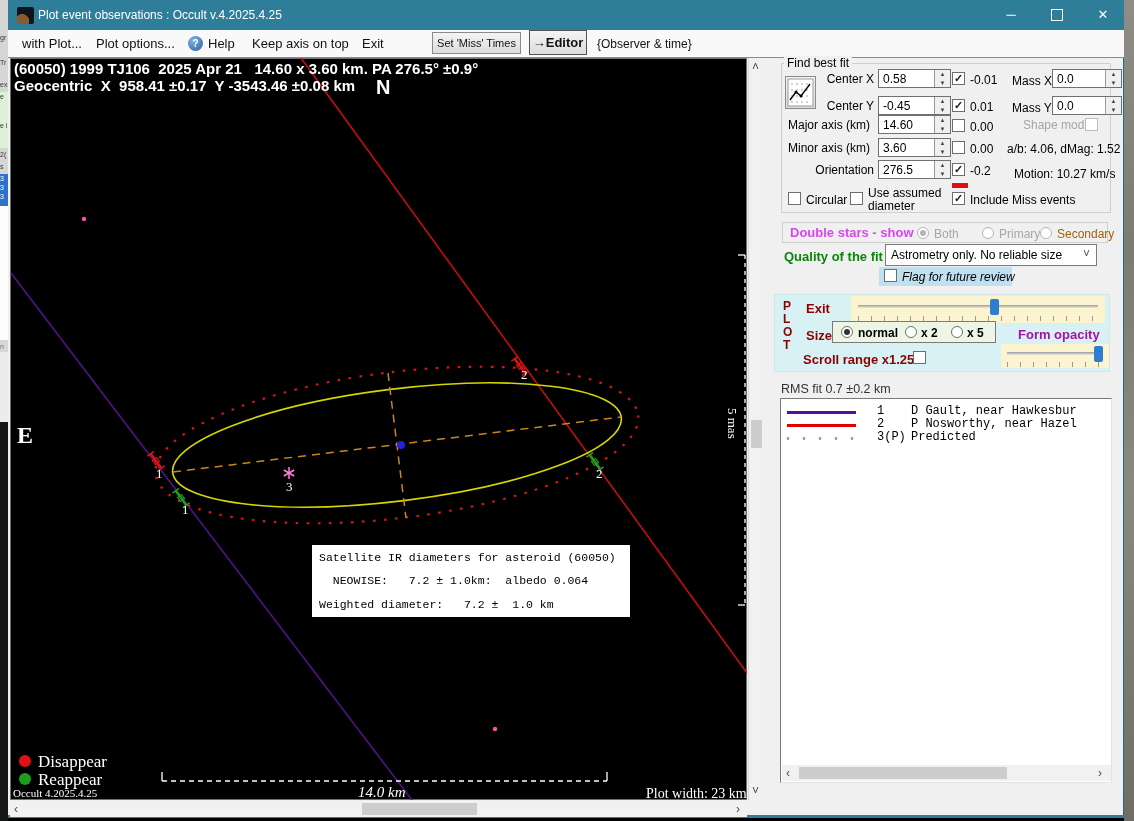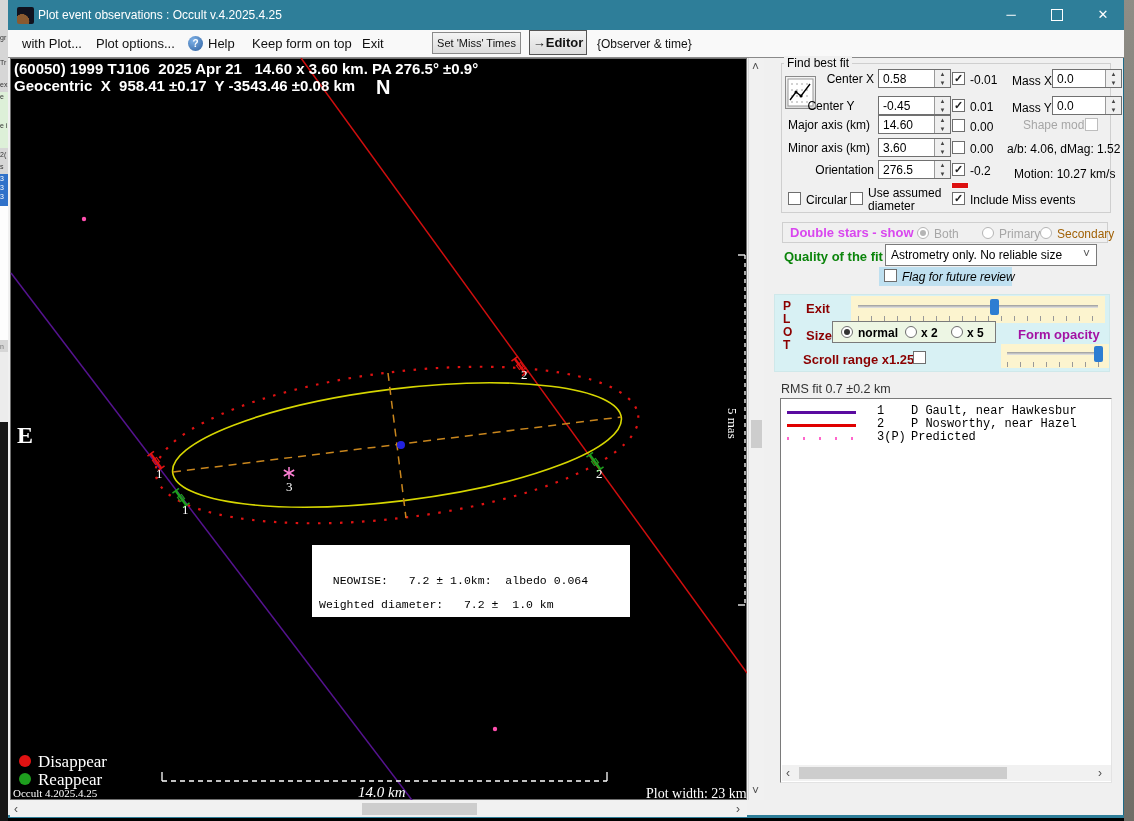--- a/index.html
+++ b/index.html
@@ -79,21 +79,21 @@
   <div class="abs winbtn" style="left:981px;top:0">─</div>
   <div class="abs winbtn" style="left:1027px;top:0"><span class="maxbox"></span></div>
   <div class="abs winbtn" style="left:1073px;top:0">✕</div>
 </div>
 
 <div class="abs menubar" style="left:8px;top:30px;width:1116px;height:27px"></div>
 <div class="abs menu-item" style="left:22px;top:36px">with Plot...</div>
 <div class="abs menu-item" style="left:96px;top:36px">Plot options...</div>
 <div class="abs" style="left:188px;top:36px;width:15px;height:15px;border-radius:50%;background:radial-gradient(circle at 35% 30%, #7fb2e8, #2d5f9e);color:#fff;font-size:10px;font-weight:bold;text-align:center;line-height:15px">?</div>
 <div class="abs menu-item" style="left:208px;top:36px">Help</div>
-<div class="abs menu-item" style="left:252px;top:36px">Keep form on top</div>
+<div class="abs menu-item" style="left:252px;top:36px">Keep axis on top</div>
 <div class="abs menu-item" style="left:362px;top:36px">Exit</div>
 <div class="abs btn" style="left:432px;top:32px;width:89px;height:22px;font-size:11px;line-height:20px">Set 'Miss' Times</div>
 <div class="abs btn" style="left:529px;top:30px;width:58px;height:25px;font-size:13px;font-weight:bold;line-height:23px;border-color:#555">→Editor</div>
 <div class="abs menu-item" style="left:597px;top:37px;font-size:12px">{Observer &amp; time}</div>
 
 <div class="abs plot" style="left:10px;top:58px;width:737px;height:742px"></div>
 
 <svg class="abs" style="left:10px;top:58px" width="737" height="742" viewBox="0 0 737 742">
   <line x1="1" y1="215" x2="408" y2="750" stroke="#55138f" stroke-width="1.5"></line>
   <line x1="291" y1="0" x2="737" y2="615" stroke="#cf0e0e" stroke-width="1.5"></line>
@@ -161,20 +161,21 @@
 <div class="abs" style="left:19px;top:755px;width:12px;height:12px;border-radius:50%;background:#e01212"></div>
 <div class="abs serif" style="left:38px;top:752px;color:#fff;font-size:17px">Disappear</div>
 <div class="abs" style="left:19px;top:773px;width:12px;height:12px;border-radius:50%;background:#1e9e1e"></div>
 <div class="abs serif" style="left:38px;top:770px;color:#fff;font-size:17px">Reappear</div>
 <div class="abs serif" style="left:13px;top:787px;color:#fff;font-size:11px">Occult 4.2025.4.25</div>
 <div class="abs serif" style="left:358px;top:784px;color:#fff;font-size:15px;font-style:italic">14.0 km</div>
 <div class="abs serif" style="left:646px;top:786px;color:#fff;font-size:14px">Plot width: 23 km</div>
 <div class="abs serif" style="left:740px;top:408px;color:#fff;font-size:13px;transform:rotate(90deg);transform-origin:top left;white-space:nowrap">5 mas</div>
 
 <div class="abs infobox" style="left:311px;top:544px;width:320px;height:74px">
+  <div class="abs infoline" style="left:7px;top:6px">Satellite IR diameters for asteroid (60050)</div>
   <div class="abs infoline" style="left:7px;top:29px">  NEOWISE:   7.2 ± 1.0km:  albedo 0.064</div>
   <div class="abs infoline" style="left:7px;top:53px">Weighted diameter:   7.2 ±  1.0 km</div>
 </div>
 
 <div class="abs sb" style="left:748px;top:58px;width:16px;height:742px;border-left:1px solid #d8d8d8;box-sizing:border-box">
   <div class="abs sb-arrow" style="left:3px;top:2px">˄</div>
   <div class="abs sb-thumb" style="left:2px;top:362px;width:11px;height:28px"></div>
   <div class="abs sb-arrow" style="left:3px;top:726px">˅</div>
 </div>
 <div class="abs sb" style="left:10px;top:801px;width:737px;height:16px">
@@ -225,21 +226,21 @@
 <div class="abs lbl" style="left:970px;top:73px">-0.01</div>
 <div class="abs lbl" style="left:1012px;top:74px">Mass X</div>
 <div class="abs spin" style="left:1052px;top:69px;width:70px">
   <span class="spin-val">0.0</span>
   <span class="updown">
       <i>▲</i>
       <i>▼</i>
     </span>
 </div>
 
-<div class="abs lbl" style="left:788px;top:99px;width:86px;text-align:center">Center Y</div>
+<div class="abs lbl" style="left:788px;top:99px;width:86px;text-align:right">Center Y</div>
 <div class="abs spin" style="left:878px;top:96px;width:73px">
   <span class="spin-val">-0.45</span>
   <span class="updown">
       <i>▲</i>
       <i>▼</i>
     </span>
 </div>
 <div class="abs cb checked" style="left:952px;top:99px"></div>
 <div class="abs lbl" style="left:970px;top:100px">0.01</div>
 <div class="abs lbl" style="left:1012px;top:101px">Mass Y</div>

